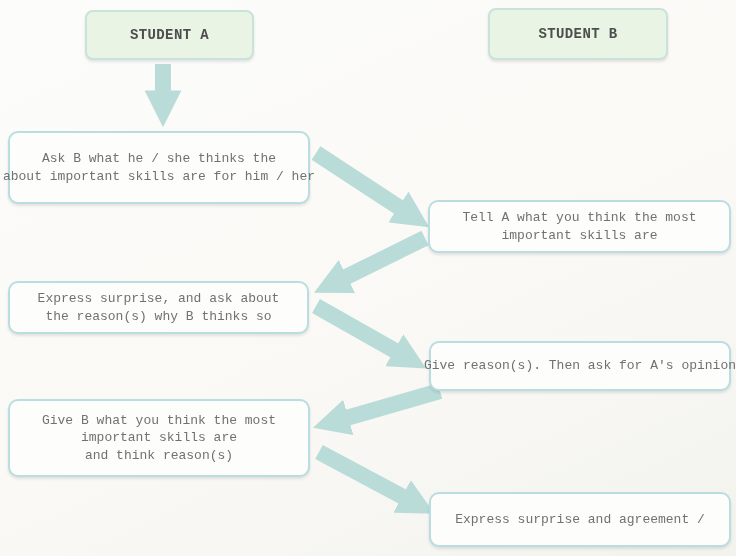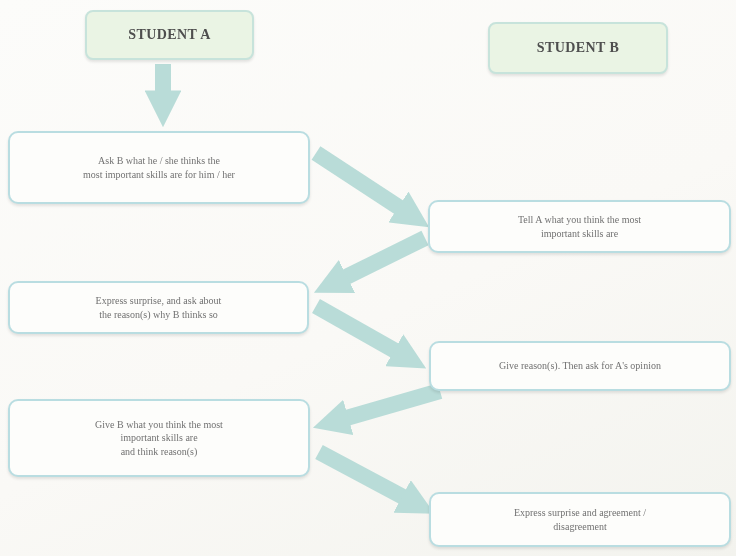--- a/index.html
+++ b/index.html
@@ -1,38 +1,38 @@
 <!DOCTYPE html>
 <html style="--arrow: #b9dcd8; --header-fill: #eaf4e4; --header-border: #c7e3db; --header-text: #4e4e4e; --box-fill: #fdfdfb; --box-border: #b9dde1; --text: #717171;"><head>
 <meta charset="utf-8">
 <style>
   html,body{margin:0;padding:0;background:#fff}
   .page{
     position:relative;width:736px;height:556px;overflow:hidden;
     background:linear-gradient(155deg,#fcfcfa 0%,#faf9f6 55%,#f3f3ee 100%);
-    font-family:Liberation Serif, serif;
+    font-family:Liberation Mono, monospace;
   }
   .arrows{position:absolute;left:0;top:0;width:736px;height:556px}
   .arrow{stroke:var(--arrow,#b9dcd8);stroke-width:16;fill:none;marker-end:url(#ah)}
   .ah-fill{fill:var(--arrow,#b9dcd8)}
   .hdr{
     position:absolute;display:flex;align-items:center;justify-content:center;
     background:var(--header-fill,#eaf4e4);
     border:2px solid var(--header-border,#c7e3db);
     border-radius:8px;box-shadow:0 2px 3px rgba(0,0,0,.10);
     color:var(--header-text,#4e4e4e);font-weight:bold;font-size:14px;letter-spacing:.4px;
   }
   #hdrA{left:85px;top:10px;width:165px;height:46px}
-  #hdrB{left:488px;top:22px;width:176px;height:48px}
+  #hdrB{left:488px;top:8px;width:176px;height:48px}
   .box{
     position:absolute;display:flex;flex-direction:column;align-items:center;justify-content:center;
     background:var(--box-fill,#fdfdfb);
     border:2px solid var(--box-border,#b9dde1);
     border-radius:10px;box-shadow:0 2px 3px rgba(0,0,0,.10);
-    color:var(--text,#717171);font-size:10px;line-height:1.35;text-align:center;padding:2px 12px;box-sizing:border-box;
+    color:var(--text,#717171);font-size:13px;line-height:1.35;text-align:center;padding:2px 12px;box-sizing:border-box;
   }
   #box1{left:8px;top:131px;width:302px;height:73px}
   #box2{left:428px;top:200px;width:303px;height:53px}
   #box3{left:8px;top:281px;width:301px;height:53px}
   #box4{left:429px;top:341px;width:302px;height:50px}
   #box5{left:8px;top:399px;width:302px;height:78px}
   #box6{left:429px;top:492px;width:302px;height:55px}
   .ln{white-space:nowrap}
 </style>
 </head>
@@ -56,21 +56,21 @@
 
   <div class="hdr" id="hdrA">
     <span>STUDENT A</span>
   </div>
   <div class="hdr" id="hdrB">
     <span>STUDENT B</span>
   </div>
 
   <div class="box" id="box1">
     <div class="ln">Ask B what he / she thinks the</div>
-    <div class="ln">most important skills are for him / her</div>
+    <div class="ln">about important skills are for him / her</div>
   </div>
 
   <div class="box" id="box2">
     <div class="ln">Tell A what you think the most</div>
     <div class="ln">important skills are</div>
   </div>
 
   <div class="box" id="box3">
     <div class="ln">Express surprise, and ask about</div>
     <div class="ln">the reason(s) why B thinks so</div>
@@ -81,16 +81,15 @@
   </div>
 
   <div class="box" id="box5">
     <div class="ln">Give B what you think the most</div>
     <div class="ln">important skills are</div>
     <div class="ln">and think reason(s)</div>
   </div>
 
   <div class="box" id="box6">
     <div class="ln">Express surprise and agreement /</div>
-    <div class="ln">disagreement</div>
   </div>
 
 </div>
 
 </body></html>

